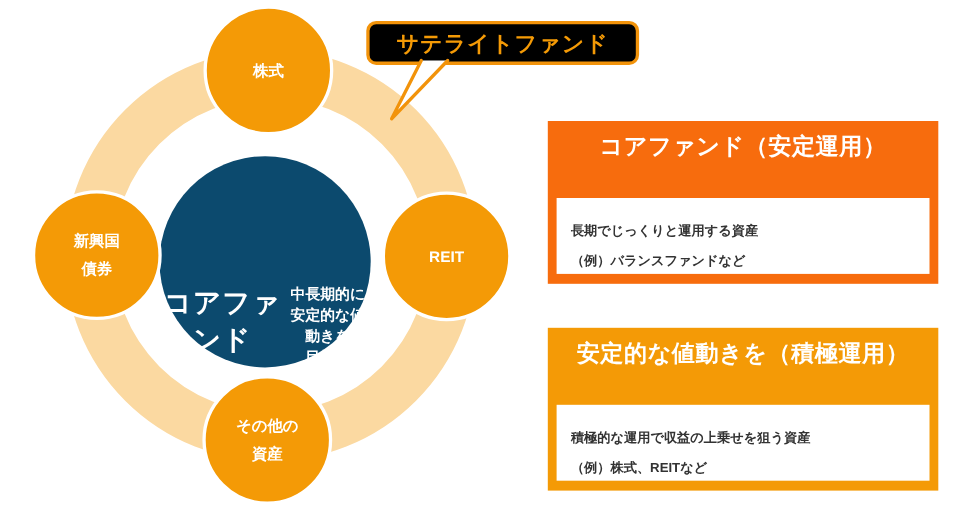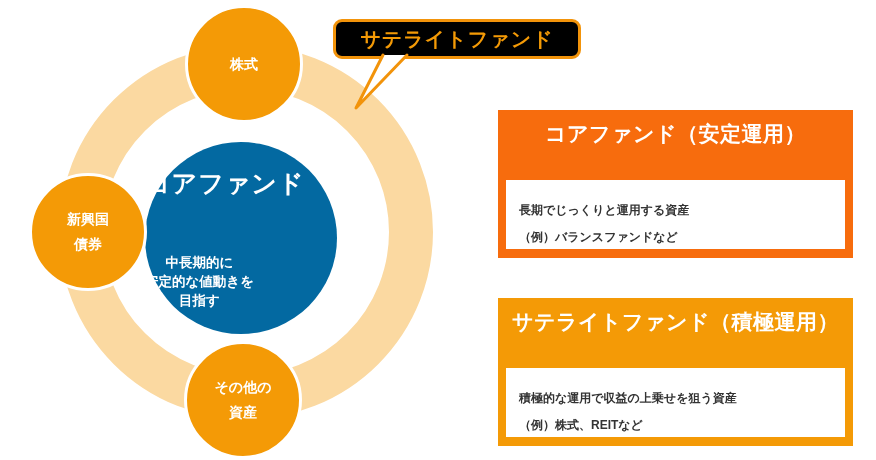--- a/index.html
+++ b/index.html
@@ -12,22 +12,22 @@
   }
   
   .ring{
     position:absolute;left:59px;top:45px;
     width:374px;height:374px;box-sizing:border-box;
     border:44px solid #fbd9a1;border-radius:50%;
   }
   .center-circle{
     position:absolute;left:145px;top:142px;
     width:192px;height:192px;border-radius:50%;
-    background:#0369a1;color:#fff;
-    display:flex;flex-direction:column;align-items:flex-start;justify-content:center;
+    background:#0c4a6e;color:#fff;
+    display:flex;flex-direction:row;align-items:flex-end;justify-content:center;
     text-align:center;
   }
   .center-title{font-size:25px;font-weight:bold;letter-spacing:1px;margin-bottom:9px;}
   .center-sub{font-size:13.5px;font-weight:bold;line-height:19px;margin-top:44px;}
   .satellite{
     position:absolute;width:118px;height:118px;box-sizing:border-box;
     border:3px solid #ffffff;border-radius:50%;
     background:#f49a06;color:#fff;
     display:flex;flex-direction:column;align-items:center;justify-content:center;
     text-align:center;font-size:14px;font-weight:bold;line-height:25px;
@@ -79,20 +79,23 @@
     </div>
   </div>
 
   <div class="satellite sat-stocks">
     <span class="line">株式</span>
   </div>
   <div class="satellite sat-emerging">
     <span class="line">新興国</span>
     <span class="line">債券</span>
   </div>
+  <div class="satellite sat-reit">
+    <span class="line">REIT</span>
+  </div>
   <div class="satellite sat-other">
     <span class="line">その他の</span>
     <span class="line">資産</span>
   </div>
 
   <div class="callout">
     <span>サテライトファンド</span>
   </div>
   <svg class="tail-svg" viewBox="0 0 876 460" xmlns="http://www.w3.org/2000/svg">
     <path d="M383,55 L356,108 L407,55" fill="#ffffff" stroke="#f2930a" stroke-width="3" stroke-linejoin="round" stroke-linecap="round"></path>
@@ -100,20 +103,20 @@
 
   <div class="panel panel-core">
     <div class="panel-title">コアファンド（安定運用）</div>
     <div class="panel-body">
       <span class="line">長期でじっくりと運用する資産</span>
       <span class="line">（例）バランスファンドなど</span>
     </div>
   </div>
 
   <div class="panel panel-satellite">
-    <div class="panel-title">サテライトファンド（積極運用）</div>
+    <div class="panel-title">安定的な値動きを（積極運用）</div>
     <div class="panel-body">
       <span class="line">積極的な運用で収益の上乗せを狙う資産</span>
       <span class="line">（例）株式、REITなど</span>
     </div>
   </div>
 
 </div>
 
 </body></html>

